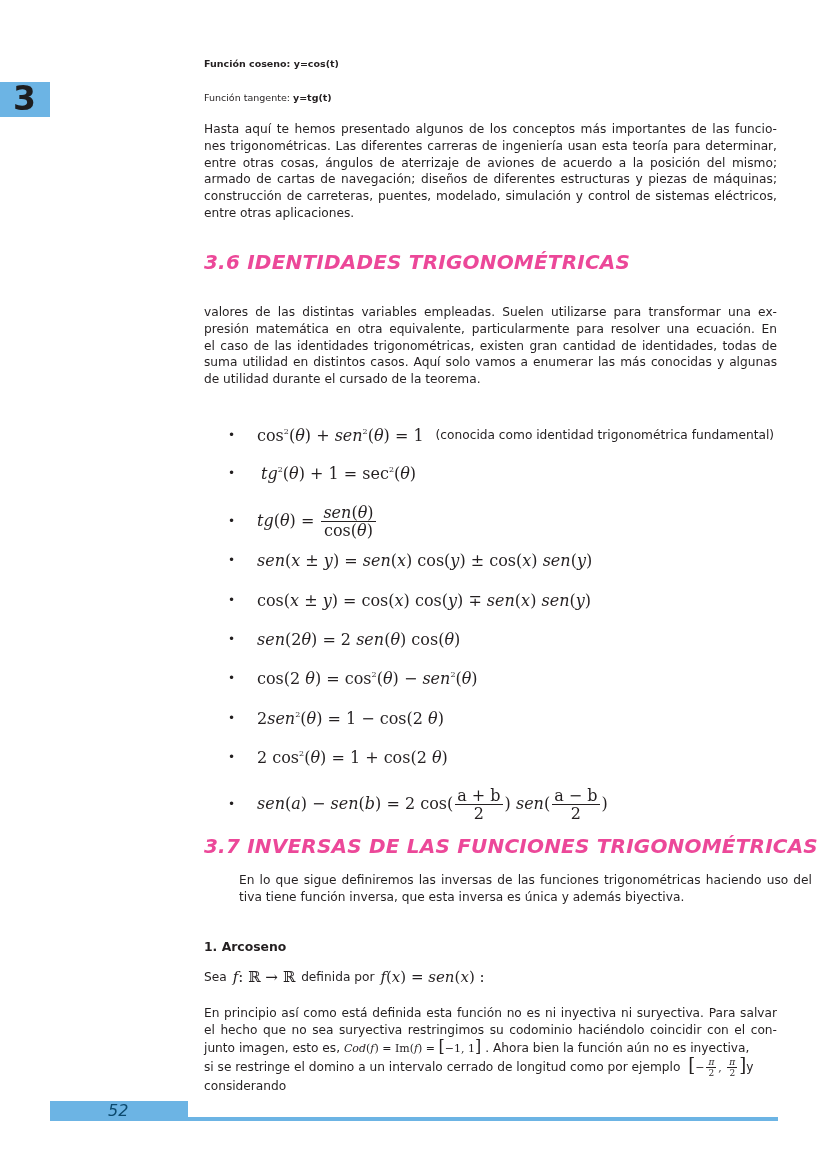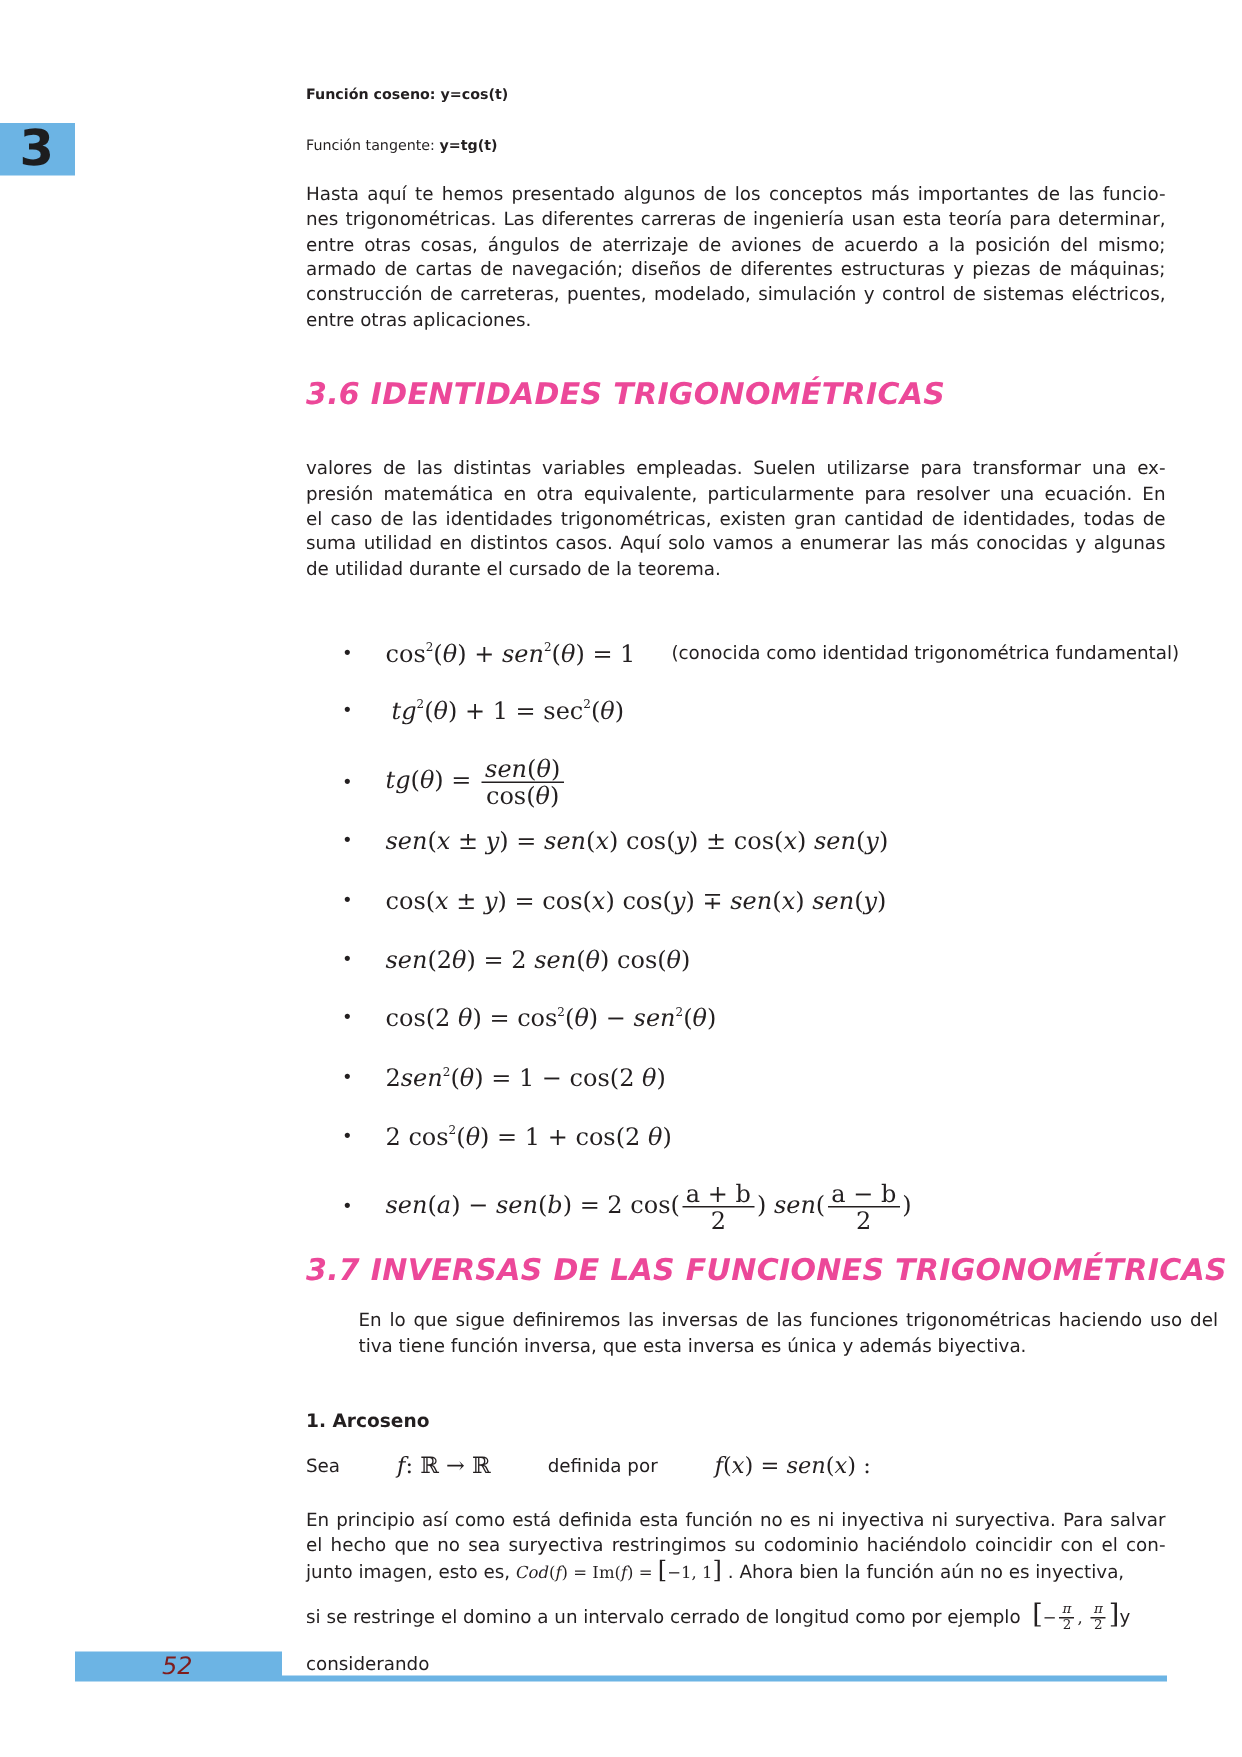--- a/index.html
+++ b/index.html
@@ -10,30 +10,30 @@
   .small-line { left: 204px; font-size: 9.5px; }
   .small-line b { font-weight: bold; }
   .para { left: 204px; width: 573px; font-size: 12.2px; line-height: 16.8px; text-align: justify; }
   .para .ln { display: block; text-align: justify; text-align-last: justify; white-space: nowrap; }
   .para .ln.last { text-align-last: left; }
   .heading { left: 204px; font-family: "DejaVu Sans", sans-serif; font-weight: bold; font-style: italic; font-size: 20px; letter-spacing: 0.2px; color: #ec4899; }
   .math { font-family: "DejaVu Serif", "Liberation Serif", serif; font-size: 16px; }
   .math i { font-style: italic; }
   .bullet-row { left: 228px; height: 24px; display: flex; align-items: center; }
   .bullet { width: 29px; font-size: 12px; }
-  .bullet-row .note { font-family: "DejaVu Sans", sans-serif; font-size: 12.2px; margin-left: 24px; }
+  .bullet-row .note { font-family: "DejaVu Sans", sans-serif; font-size: 12.2px; margin-left: 12px; }
   sup.s { font-size: 8px; vertical-align: 7px; }
-  .frac { display: inline-flex; flex-direction: column; align-items: center; vertical-align: middle; margin: 12px 2px; }
+  .frac { display: inline-flex; flex-direction: column; align-items: center; vertical-align: middle; margin: 0 2px; }
   .frac .num { padding: 0 2px; border-bottom: 1px solid #231f20; line-height: 17px; }
   .frac .den { line-height: 17px; }
   .sub-heading { left: 204px; top: 939px; font-size: 12.4px; font-weight: bold; }
-  .sea-line { left: 204px; top: 968px; font-size: 12.2px; display: flex; align-items: center; gap: 32px; }
+  .sea-line { left: 204px; top: 968px; font-size: 12.2px; display: flex; align-items: center; }
   .sea-line .math { font-size: 15px; margin: 0 6px; }
   .footer-block { left: 50px; top: 1101px; width: 138px; height: 20px; background: #6cb4e4; }
-  .footer-block span { position: absolute; left: 58px; top: 0px; font-family: "DejaVu Sans", sans-serif; font-style: italic; font-size: 16px; color: #7f1d1d; text-align: center; }
+  .footer-block span { position: absolute; left: 58px; top: 0px; font-family: "DejaVu Sans", sans-serif; font-style: italic; font-size: 16px; color: #0c4a6e; text-align: center; }
   .footer-line { left: 188px; top: 1117px; width: 590px; height: 4px; background: #6cb4e4; }
   .inline-math { font-family: "DejaVu Serif", serif; font-size: 11px; }
 </style>
 </head>
 <body>
 
 <div class="abs chapter-tab">
   <span>3</span>
 </div>
 

